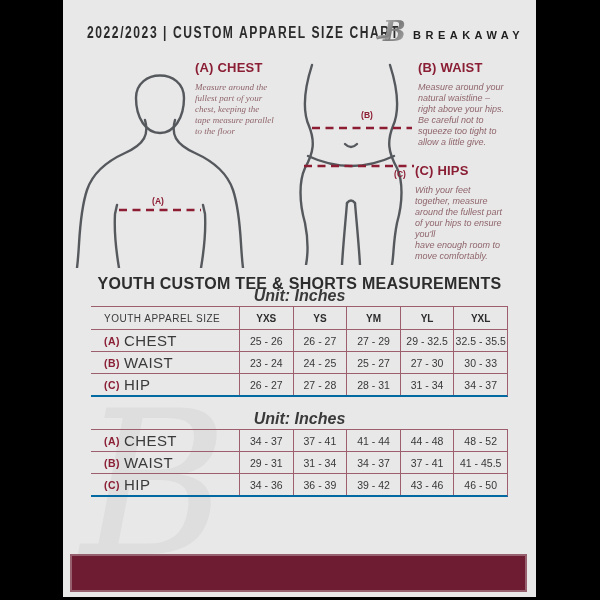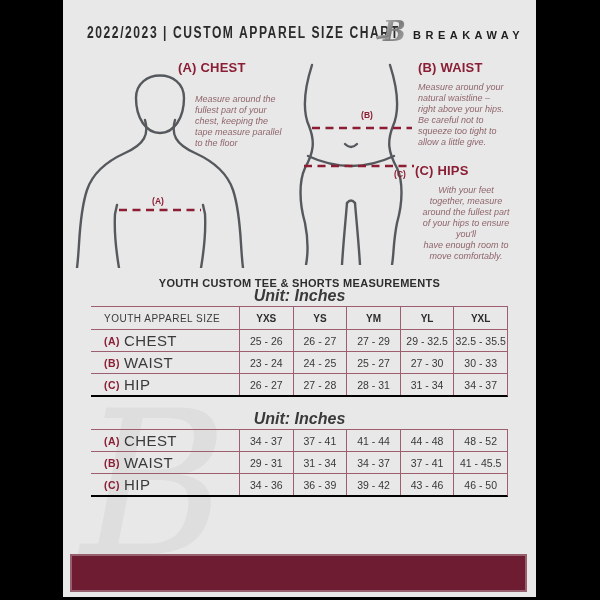--- a/index.html
+++ b/index.html
@@ -30,23 +30,23 @@
   
   .g-head{
     position:absolute;font-size:13px;font-weight:bold;color:#8a1e34;letter-spacing:.2px;white-space:nowrap;
   }
   .g-body{
     position:absolute;font-size:9px;line-height:11px;font-style:italic;
     color:#8e656c;white-space:pre-line;
   }
   
   .tbl-wrap{position:absolute;left:28px;width:417px;z-index:2;}
-  .tbl-title{font-size:11px;font-weight:bold;color:#2d2d2d;text-align:center;letter-spacing:.3px;line-height:13px;}
+  .tbl-title{font-size:16px;font-weight:bold;color:#2d2d2d;text-align:center;letter-spacing:.3px;line-height:13px;}
   .tbl-unit{font-size:16px;font-style:italic;font-weight:bold;color:#3a3a3a;text-align:center;line-height:11px;margin-bottom:5px;}
-  .tbl{border-top:1px solid #9d5e6d;border-bottom:2px solid #000000;border-right:1px solid #9d5e6d;}
+  .tbl{border-top:1px solid #9d5e6d;border-bottom:2px solid #0369a1;border-right:1px solid #9d5e6d;}
   .tr{display:flex;border-bottom:1px solid #9d5e6d;height:21px;align-items:stretch;}
   .tr:last-child{border-bottom:none;}
   .tr.th{height:22px;}
   .td{display:flex;align-items:center;}
   .td.lbl{width:135px;padding-left:13px;font-size:10px;letter-spacing:.5px;color:#3a3a3a;}
   .td.val{flex:1;border-left:1px solid #9d5e6d;justify-content:center;font-size:10.5px;color:#383838;}
   .tr.th .td.val{font-weight:bold;font-size:10px;color:#2c2c2c;}
   .row-key{color:#8a1e34;font-weight:bold;margin-right:4px;font-size:10.5px;}
   .row-lab{font-size:15px;color:#3a3a3a;letter-spacing:.4px;}
   
@@ -99,37 +99,37 @@
     <path d="M54 82 Q60 88 66 82"></path>
     <path d="M56 141 Q60 136 64 141"></path>
     <path d="M56 141 C54 165 52 185 51 203"></path>
     <path d="M64 141 C66 165 68 185 69 203"></path>
     <line x1="21" y1="66" x2="121" y2="66"></line>
     <line x1="13" y1="104" x2="123" y2="104"></line>
   </svg>
   <span class="dash-label" style="left:291px;top:110px;">(B)</span>
   <span class="dash-label" style="left:324px;top:169px;">(C)</span>
 
-  <div class="g-head" style="left:115px;top:60px;">(A) CHEST</div>
-  <div class="g-body" style="left:132px;top:94px;width:96px;">Measure around the
+  <div class="g-head" style="left:132px;top:60px;">(A) CHEST</div>
+  <div class="g-body" style="left:132px;top:82px;width:96px;font-family:Liberation Serif, serif;">Measure around the
 fullest part of your
 chest, keeping the
 tape measure parallel
 to the floor</div>
 
   <div class="g-head" style="left:355px;top:60px;">(B) WAIST</div>
   <div class="g-body" style="left:355px;top:82px;width:100px;">Measure around your
 natural waistline –
 right above your hips.
 Be careful not to
 squeeze too tight to
 allow a little give.</div>
 
   <div class="g-head" style="left:352px;top:163px;">(C) HIPS</div>
-  <div class="g-body" style="left:352px;top:185px;width:102px;text-align:center;">With your feet
+  <div class="g-body" style="left:352px;top:185px;width:102px;">With your feet
 together, measure
 around the fullest part
 of your hips to ensure
 you'll
 have enough room to
 move comfortably.</div>
 
   <div class="tbl-wrap" style="top:277px;">
     <div class="tbl-title">YOUTH CUSTOM TEE &amp; SHORTS MEASUREMENTS</div>
     <div class="tbl-unit">Unit: Inches</div>

